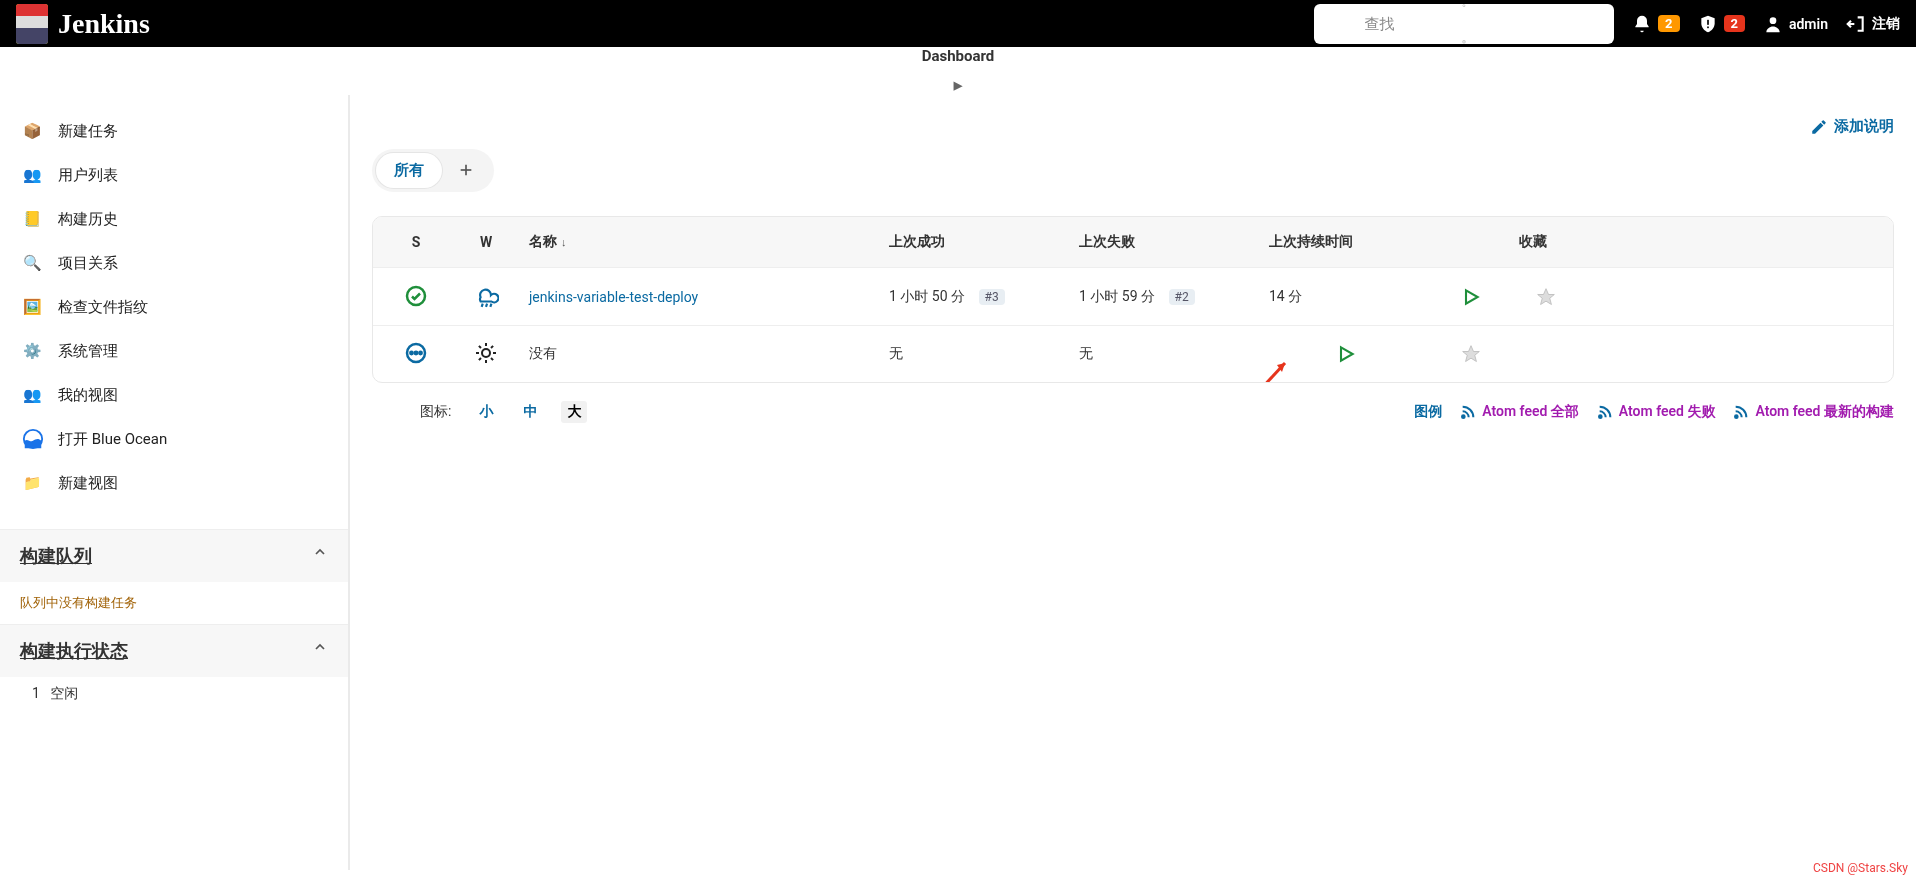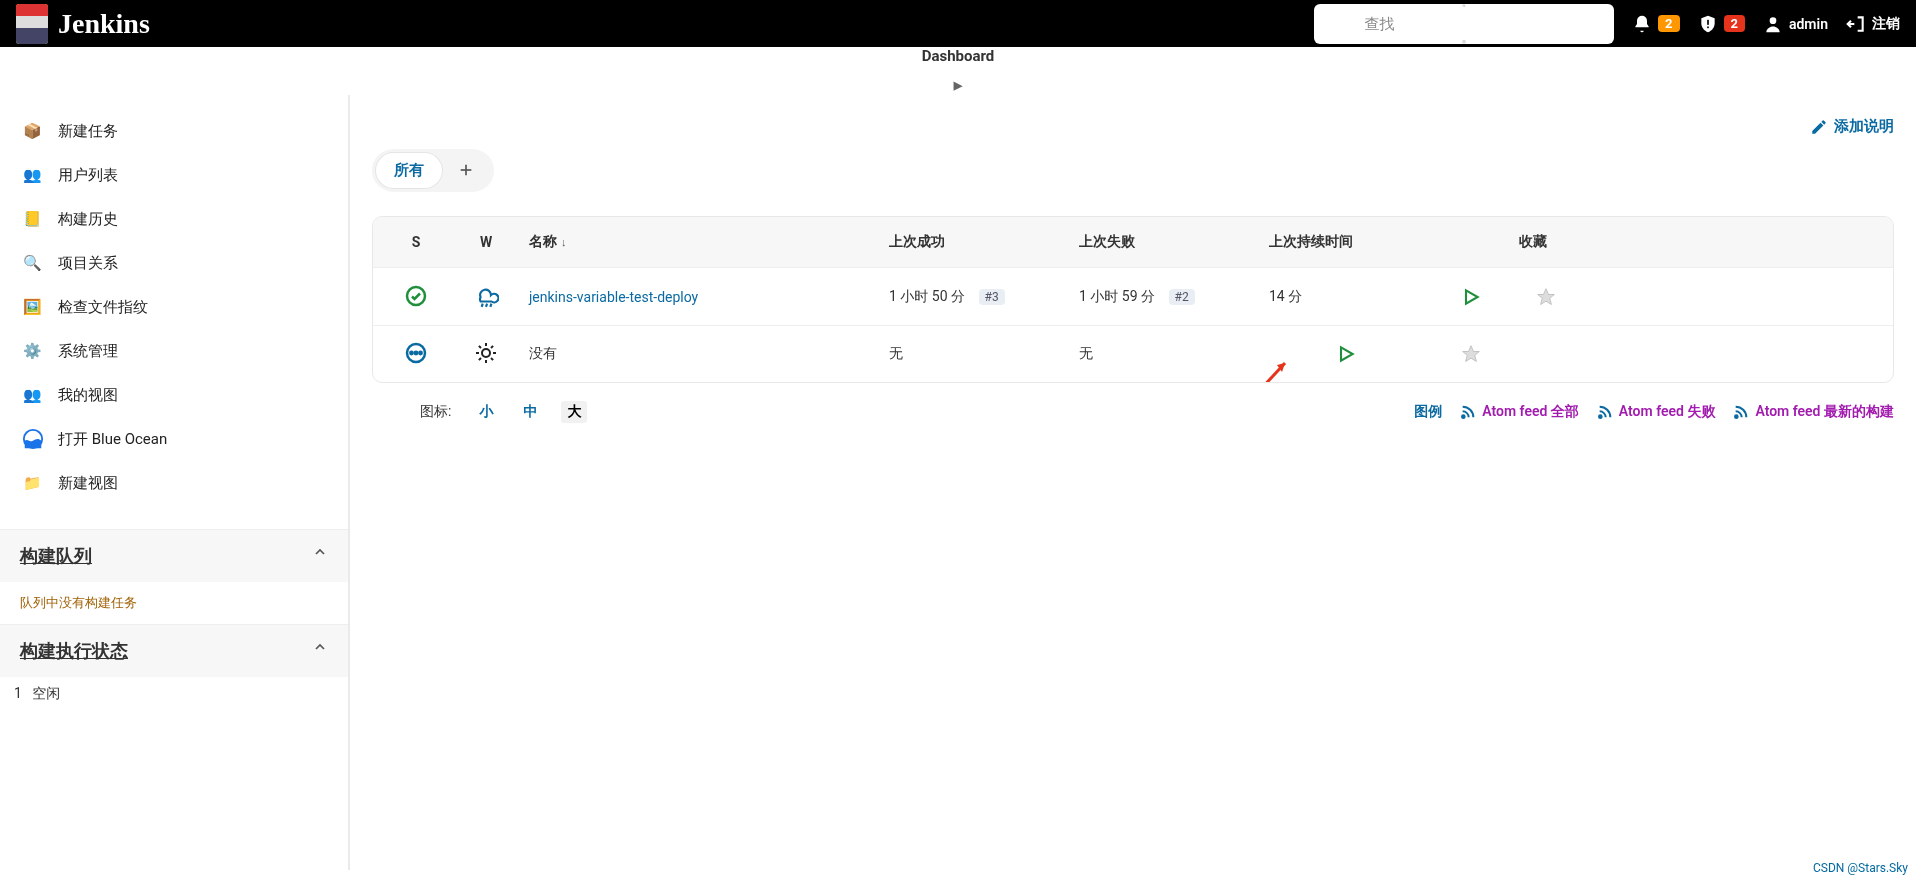--- a/index.html
+++ b/index.html
@@ -28,21 +28,21 @@
   
   .layout { display: flex; }
   .sidebar { width: 350px; border-right: 2px solid #eaeaea; min-height: calc(100vh - 104px); }
   .side-menu { padding: 14px 0 24px; }
   .side-item { display: flex; align-items: center; gap: 14px; padding: 11px 22px; font-size: 15px; color: #222; cursor: pointer; }
   .side-item .ico { width: 22px; height: 22px; display: inline-flex; align-items: center; justify-content: center; }
   .side-section { background: #f7f7f7; padding: 14px 20px; border-top: 1px solid #eee; position: relative; }
   .side-section-title { font-weight: 700; text-decoration: underline; font-size: 18px; }
   .side-section .collapse { position: absolute; right: 20px; top: 14px; color: #555; cursor: pointer; }
   .side-note { padding: 12px 20px; font-size: 13px; color: #a16207; }
-  .exec-item { padding: 8px 14px; font-size: 14px; }
+  .exec-item { padding: 8px 32px; font-size: 14px; }
 
   
   .main { flex: 1; padding: 22px 22px 10px 22px; position: relative; }
   .add-desc { position: absolute; right: 22px; top: 22px; color: #0b6aa2; font-weight: 600; display: flex; align-items: center; gap: 6px; cursor: pointer; font-size: 15px; }
 
   .tabs-wrap { margin-top: 32px; margin-bottom: 24px; }
   .tabs { display: inline-flex; align-items: center; background: #f4f4f4; border-radius: 22px; padding: 4px; }
   .tab { padding: 8px 18px; border-radius: 20px; font-size: 15px; cursor: pointer; }
   .tab.active { background: #fff; color: #0b6aa2; font-weight: 700; box-shadow: 0 0 0 1px #e5e5e5; }
   .tab.plus { color: #555; font-size: 20px; line-height: 1; padding: 4px 16px; }
@@ -62,21 +62,21 @@
   .footer-row { display: flex; align-items: center; margin-top: 18px; gap: 18px; font-size: 14px; }
   .footer-row .lbl { color: #333; margin-right: 4px; margin-left: 48px; }
   .size-opt { color: #0b6aa2; font-weight: 600; cursor: pointer; padding: 2px 6px; }
   .size-opt.current { color: #000; background: #f1f1f1; border-radius: 3px; }
   .footer-spacer { flex: 1; }
   .feed-link { color: #a21caf; font-weight: 600; display: inline-flex; align-items: center; gap: 6px; cursor: pointer; }
   .legend-link { color: #0b6aa2; font-weight: 600; cursor: pointer; }
 
   .annotation-arrow { position: absolute; pointer-events: none; }
 
-  .watermark { position: fixed; right: 8px; bottom: 4px; color: #0369a1; font-size: 12px; }
+  .watermark { position: fixed; right: 8px; bottom: 4px; color: #ef4444; font-size: 12px; }
 </style>
 </head>
 <body>
 
 <div class="header">
   <div class="logo-wrap">
     <div class="logo-img"></div>
     <span class="logo-text">Jenkins</span>
   </div>
   <div class="spacer"></div>

